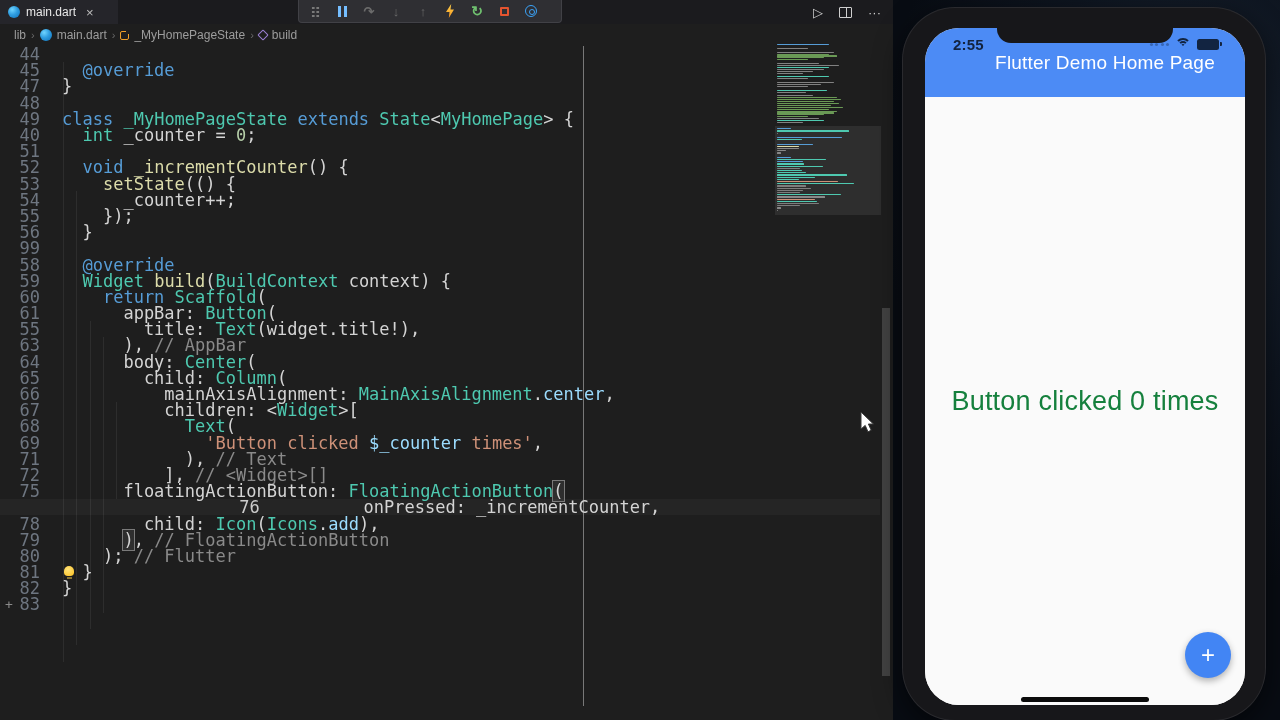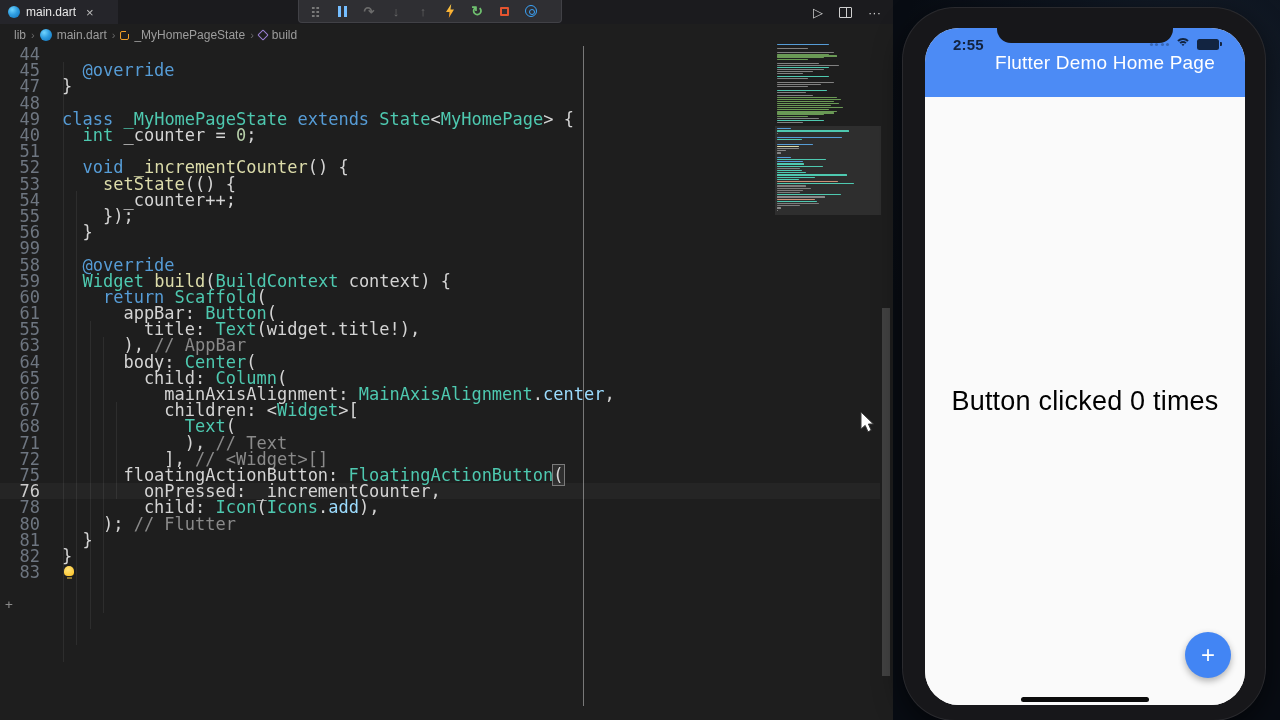--- a/index.html
+++ b/index.html
@@ -51,21 +51,21 @@
   .bc-sep { color:#6a6a6a; font-size:11px; }
   .sym-class { width:9px; height:9px; border:1.5px solid #ee9d28; border-radius:2px; position:relative; }
   .sym-class::after { content:""; position:absolute; right:-2px; top:-2px; width:4px; height:4px;
                       background:#1e1e1e; }
   .sym-method { width:8px; height:8px; border:1.5px solid #9a7fd1; transform:rotate(45deg); border-radius:1px; }
 
   
   #code { position:absolute; left:0; top:46px; width:880px;
           font-family:"DejaVu Sans Mono", monospace; font-size:17px; }
   .cl { height:16.2px; display:flex; align-items:center; white-space:pre; }
-  .cl.cur { background:rgba(255,255,255,0.03); }
+  .cl.cur { background:rgba(255,255,255,0.03);justify-content:center; }
   .ln { display:inline-block; width:40px; text-align:right; color:#6e7681; flex:0 0 40px; }
   .cl.cur .ln { color:#cccccc; }
   .lc { margin-left:22px; color:#d4d4d4; }
   .tok-kw { color:#569cd6; }
   .tok-ty { color:#4ec9b0; }
   .tok-fn { color:#dcdcaa; }
   .tok-tx { color:#d4d4d4; }
   .tok-pr { color:#9cdcfe; }
   .tok-st { color:#ce9178; }
   .tok-cm { color:#8a8a8a; }
@@ -208,25 +208,27 @@
         <div class="cl"><span class="ln">59</span><span class="lc"><span class="tok-ty">  Widget</span><span class="tok-tx"> </span><span class="tok-fn">build</span><span class="tok-tx">(</span><span class="tok-ty">BuildContext</span><span class="tok-tx"> context) {</span></span></div>
         <div class="cl"><span class="ln">60</span><span class="lc"><span class="tok-kw">    return</span><span class="tok-tx"> </span><span class="tok-ty">Scaffold</span><span class="tok-tx">(</span></span></div>
         <div class="cl"><span class="ln">61</span><span class="lc"><span class="tok-tx">      appBar: </span><span class="tok-ty">Button</span><span class="tok-tx">(</span></span></div>
         <div class="cl"><span class="ln">55</span><span class="lc"><span class="tok-tx">        title: </span><span class="tok-ty">Text</span><span class="tok-tx">(widget.title!),</span></span></div>
         <div class="cl"><span class="ln">63</span><span class="lc"><span class="tok-tx">      ), </span><span class="tok-cm">// AppBar</span></span></div>
         <div class="cl"><span class="ln">64</span><span class="lc"><span class="tok-tx">      body: </span><span class="tok-ty">Center</span><span class="tok-tx">(</span></span></div>
         <div class="cl"><span class="ln">65</span><span class="lc"><span class="tok-tx">        child: </span><span class="tok-ty">Column</span><span class="tok-tx">(</span></span></div>
         <div class="cl"><span class="ln">66</span><span class="lc"><span class="tok-tx">          mainAxisAlignment: </span><span class="tok-ty">MainAxisAlignment</span><span class="tok-tx">.</span><span class="tok-pr">center</span><span class="tok-tx">,</span></span></div>
         <div class="cl"><span class="ln">67</span><span class="lc"><span class="tok-tx">          children: &lt;</span><span class="tok-ty">Widget</span><span class="tok-tx">&gt;[</span></span></div>
         <div class="cl"><span class="ln">68</span><span class="lc"><span class="tok-tx">            </span><span class="tok-ty">Text</span><span class="tok-tx">(</span></span></div>
+        <div class="cl"><span class="ln">69</span><span class="lc"><span class="tok-tx">              </span><span class="tok-st">'Button clicked </span><span class="tok-pr">$_counter</span><span class="tok-st"> times'</span><span class="tok-tx">,</span></span></div>
         <div class="cl"><span class="ln">71</span><span class="lc"><span class="tok-tx">            ), </span><span class="tok-cm">// Text</span></span></div>
         <div class="cl"><span class="ln">72</span><span class="lc"><span class="tok-tx">          ], </span><span class="tok-cm">// &lt;Widget&gt;[]</span></span></div>
         <div class="cl"><span class="ln">75</span><span class="lc"><span class="tok-tx">      floatingActionButton: </span><span class="tok-ty">FloatingActionButton</span><span class="tok-bm">(</span></span></div>
         <div class="cl cur"><span class="ln">76</span><span class="lc"><span class="tok-tx">        onPressed: _incrementCounter,</span></span></div>
         <div class="cl"><span class="ln">78</span><span class="lc"><span class="tok-tx">        child: </span><span class="tok-ty">Icon</span><span class="tok-tx">(</span><span class="tok-ty">Icons</span><span class="tok-tx">.</span><span class="tok-pr">add</span><span class="tok-tx">),</span></span></div>
+        <div class="cl"><span class="ln">79</span><span class="lc"><span class="tok-tx">      </span><span class="tok-bm">)</span><span class="tok-tx">, </span><span class="tok-cm">// FloatingActionButton</span></span></div>
         <div class="cl"><span class="ln">80</span><span class="lc"><span class="tok-tx">    ); </span><span class="tok-cm">// Flutter</span></span></div>
         <div class="cl"><span class="ln">81</span><span class="lc"><span class="tok-tx">  }</span></span></div>
         <div class="cl"><span class="ln">82</span><span class="lc"><span class="tok-tx">}</span></span></div>
         <div class="cl"><span class="ln">83</span><span class="lc"></span></div>
       </div>
 
     <div class="guide" style="left:63px; top:62px;  height:600px;"></div>
     <div class="guide" style="left:76px; top:191px; height:454px;"></div>
     <div class="guide" style="left:90px; top:321px; height:308px;"></div>
     <div class="guide" style="left:103px;top:337px; height:276px;"></div>
@@ -335,21 +337,21 @@
                   <span class="w2"></span>
                   <span class="w3"></span>
                 </span>
               <span class="battery"></span>
             </span>
           </div>
           <div id="apptitle">Flutter Demo Home Page</div>
         </div>
 
         <div id="appbody" style="background: rgb(250, 250, 250);">
-          <span id="counter-text" style="color: #000000;">Button clicked 0 times</span>
+          <span id="counter-text" style="color: #15803d;">Button clicked 0 times</span>
         </div>
 
         <div id="fab" style="background: rgb(66, 133, 244);">
           <span>+</span>
         </div>
 
         <div id="homebar"></div>
         <div id="notch"></div>
       </div>
     </div>

